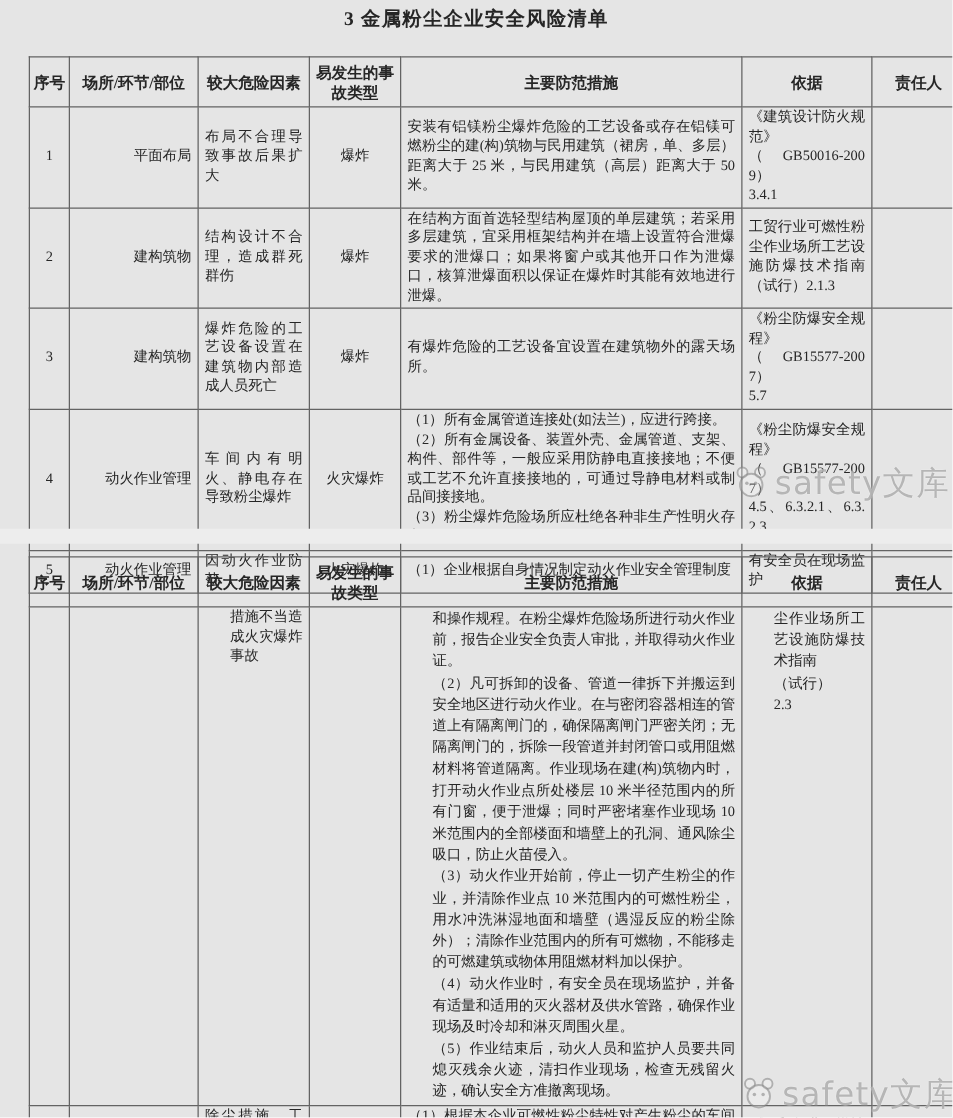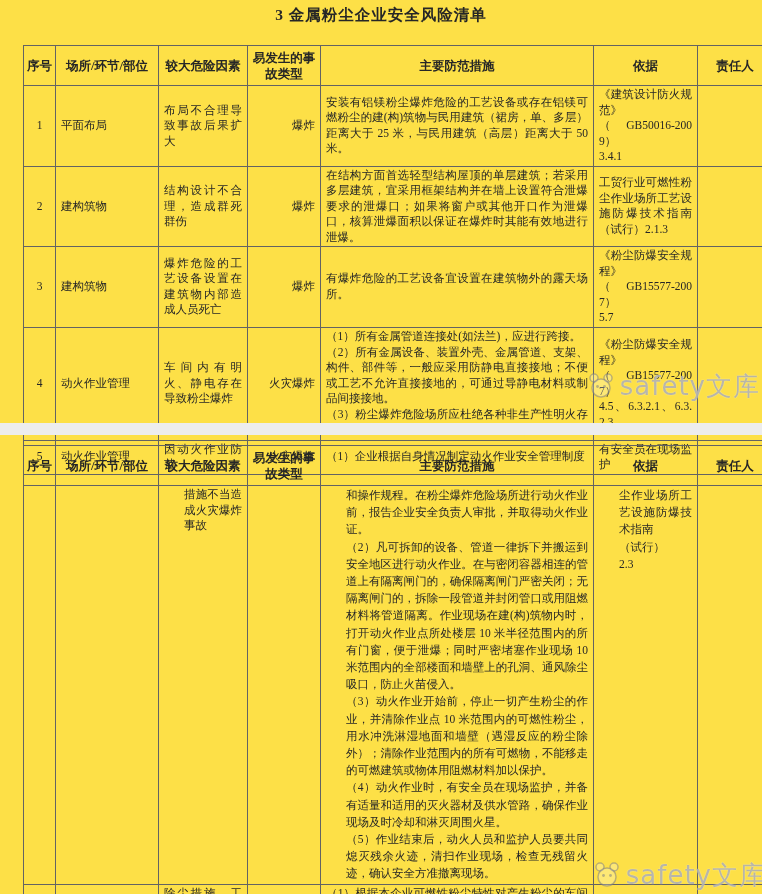--- a/index.html
+++ b/index.html
@@ -1,18 +1,18 @@
 <!DOCTYPE html>
 <html><head>
 <meta charset="utf-8">
 <style>
   html,body { margin:0; padding:0; background:#ffffff; }
   .page {
     position:relative; width:762px; height:894px; margin:0 auto;
-    background:#fde047; overflow:hidden;
+    background:#e5e5e5; overflow:hidden;
     font-family:"Liberation Serif","DejaVu Serif",serif;
     color:#262626;
   }
   .doc-title {
     position:absolute; top:5px; left:0; width:100%;
     text-align:center; font-size:15.5px; font-weight:bold;
     letter-spacing:1px; margin:0;
   }
   table.risk {
     position:absolute; left:7px; width:749px;
@@ -24,26 +24,26 @@
     border:1px solid #636363;
     font-size:11.5px; line-height:15.5px;
     padding:1px 5px; vertical-align:middle; overflow:hidden;
     word-break:break-all;
   }
   .risk th {
     font-size:12.5px; font-weight:bold; text-align:center; line-height:16px;
     padding:2px 2px;
   }
   .c-no   { text-align:center; }
-  .c-place{ text-align:left; }
+  .c-place{ text-align:right; }
   .c-hazard, .c-measures, .c-basis {
     text-align:justify; text-justify:inter-character;
     white-space:pre-line;
   }
-  .c-accident { text-align:right; }
+  .c-accident { text-align:center; }
   tr.v-top td { vertical-align:top;padding-left:25px; }
   tr.v-top td.c-measures, tr.v-top td.c-basis { line-height:17.2px; }
   .gap-band {
     position:absolute; left:0; top:423px; width:762px; height:12px;
     background:#ededed;
   }
   .watermark {
     position:absolute; display:flex; align-items:center; gap:2px;
     z-index:5; pointer-events:none;
     font-family:"DejaVu Sans","Liberation Sans",sans-serif;

